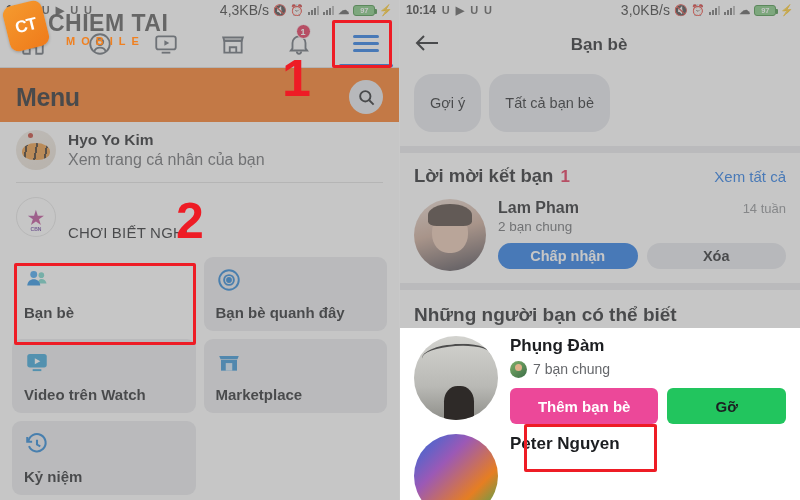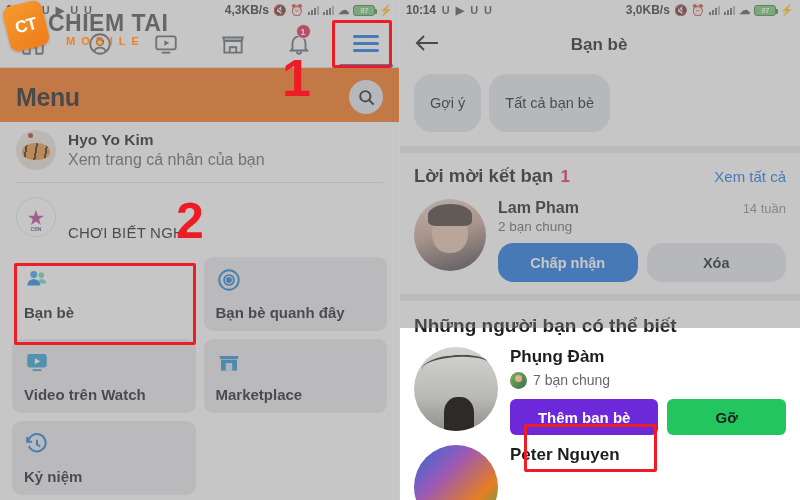--- a/index.html
+++ b/index.html
@@ -22,21 +22,21 @@
   
   .statusbar {
     height: 20px; display: flex; align-items: center;
     padding: 0 6px; font-size: 11.5px; font-weight: bold; color: #333;
     background: #fff; position: relative; z-index: 5;
   }
   .sb-left { display: flex; align-items: center; gap: 6px; }
   .sb-time { font-size: 12px; font-weight: bold; letter-spacing: -.2px; }
   .sb-ic { font-size: 11px; color: #555; line-height: 1; }
   .sb-right { margin-left: auto; display: flex; align-items: center; gap: 4px; }
-  .sb-speed { font-size: 12px; font-weight: bold; }
+  .sb-speed { font-size: 14px; font-weight: normal; }
   .bars { display: inline-flex; align-items: flex-end; gap: 1px; height: 10px; }
   .bars i { display: block; width: 2px; background: #6a6a6a; }
   .bars i:nth-child(1){height:3px}.bars i:nth-child(2){height:5px}
   .bars i:nth-child(3){height:7px}.bars i:nth-child(4){height:9px;background:#b5b5b5}
   .batt {
     width: 22px; height: 11px; border: 1.4px solid #3f8f3f; border-radius: 3px;
     background: #7ac77a; color: #fff; font-size: 7.5px; font-weight: bold;
     display: flex; align-items: center; justify-content: center; position: relative;
   }
   .batt:after{content:"";position:absolute;right:-3px;top:3px;width:2px;height:5px;background:#3f8f3f;border-radius:0 1px 1px 0}
@@ -128,39 +128,39 @@
   .av-72 { width: 72px; height: 72px; }
   .av-lam { background: linear-gradient(165deg,#e9d8cf 0%,#c9a592 45%,#3d3b46 100%); }
   .av-lam:before{content:"";position:absolute;left:18px;top:12px;width:36px;height:42px;border-radius:50% 50% 45% 45%;background:#e7c3ae;}
   .av-lam:after{content:"";position:absolute;left:14px;top:5px;width:44px;height:22px;border-radius:50% 50% 20% 20%;background:#4a3b33;}
   .req-body { flex: 1; min-width: 0; }
   .req-top { display: flex; align-items: baseline; }
   .req-name { font-size: 16px; font-weight: bold; color: #1c1e21; }
   .req-time { margin-left: auto; font-size: 13px; color: #8a8d91; }
   .req-mutual { font-size: 13.5px; color: #65676b; margin-top: 2px; }
   .btn-row { display: flex; gap: 9px; margin-top: 9px; }
-  .btn { flex: 1; height: 39px; border-radius: 15px; display: flex; align-items: center; justify-content: center; font-size: 14.5px; font-weight: bold; }
+  .btn { flex: 1; height: 26px; border-radius: 15px; display: flex; align-items: center; justify-content: center; font-size: 14.5px; font-weight: bold; }
   .btn-primary { background: #1b74e4; color: #fff; }
   .btn-secondary { background: #e4e6eb; color: #1c1e21; }
 
   .suggest { background: #fff; padding: 0 14px; }
   .suggest-title { font-size: 19px; font-weight: bold; color: #1c1e21; padding: 14px 0 10px; }
   .sug-row { display: flex; gap: 12px; padding-bottom: 10px; }
   .av-84 { width: 84px; height: 84px; }
   .av-phung { background: linear-gradient(180deg,#d3d3cf 0%,#b9b9b5 60%,#8f8f8a 100%); }
   .av-phung:before{content:"";position:absolute;left:8px;top:8px;right:8px;height:22px;border-top:2px solid #4d4d4d;border-radius:50%;transform:rotate(-4deg);}
   .av-phung:after{content:"";position:absolute;left:30px;bottom:0;width:30px;height:34px;border-radius:45% 45% 0 0;background:#2e2a28;}
   .av-peter { background: linear-gradient(135deg,#2b6bd8 0%,#9b59b6 35%,#e67e22 70%,#27ae60 100%); }
   .sug-name { font-size: 17px; font-weight: bold; color: #1c1e21; }
   .sug-mutual { display: flex; align-items: flex-start; gap: 6px; margin-top: 5px; font-size: 14px; color: #65676b; }
   .mini-av { width: 17px; height: 17px; border-radius: 50%; background: linear-gradient(140deg,#7fb069,#3c6e47); flex: none; position: relative; }
   .mini-av:after{content:"";position:absolute;left:5px;top:3px;width:7px;height:7px;border-radius:50%;background:#e0b089;}
   .sug-btns { display: flex; gap: 9px; margin-top: 10px; }
   .sug-btn { height: 36px; border-radius: 6px; display: flex; align-items: center; justify-content: center; font-size: 15px; font-weight: bold; }
-  .sug-btn.primary { flex: 1.25; background: #6d28d9; color: #fff; }
+  .sug-btn.primary { flex: 1.25; background: #ec4899; color: #fff; }
   .sug-btn.secondary { flex: 1; background: #22c55e; color: #1c1e21; }
 
   
   .redbox { position: absolute; border: 3px solid #ee1c25; z-index: 60; pointer-events: none; border-radius: 2px; }
   .rednum {
     position: absolute; z-index: 61; color: #ee1c25; font-weight: bold;
     font-family: "Liberation Sans", sans-serif; line-height: 1;
   }
 
   

